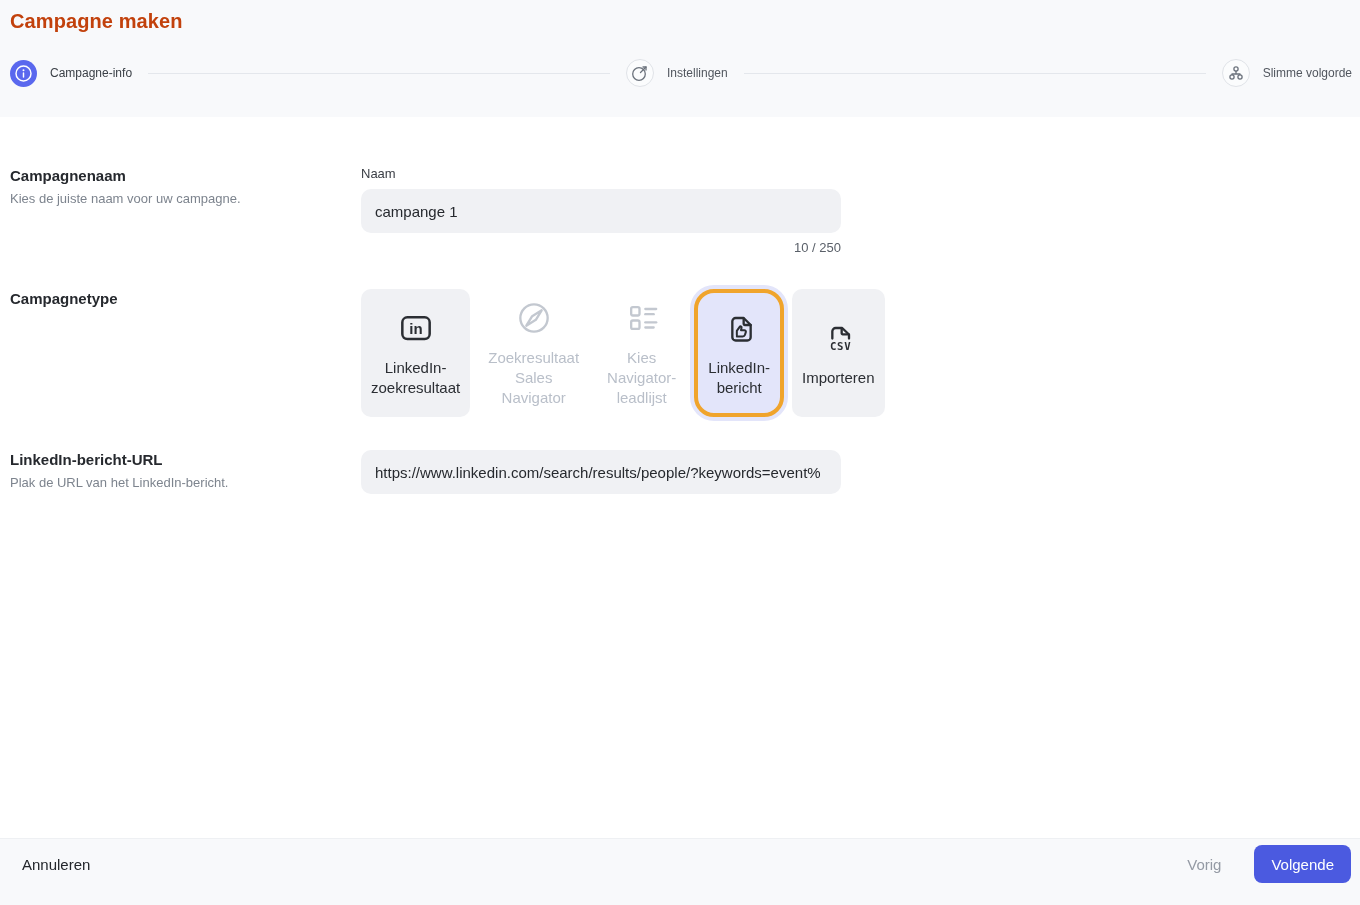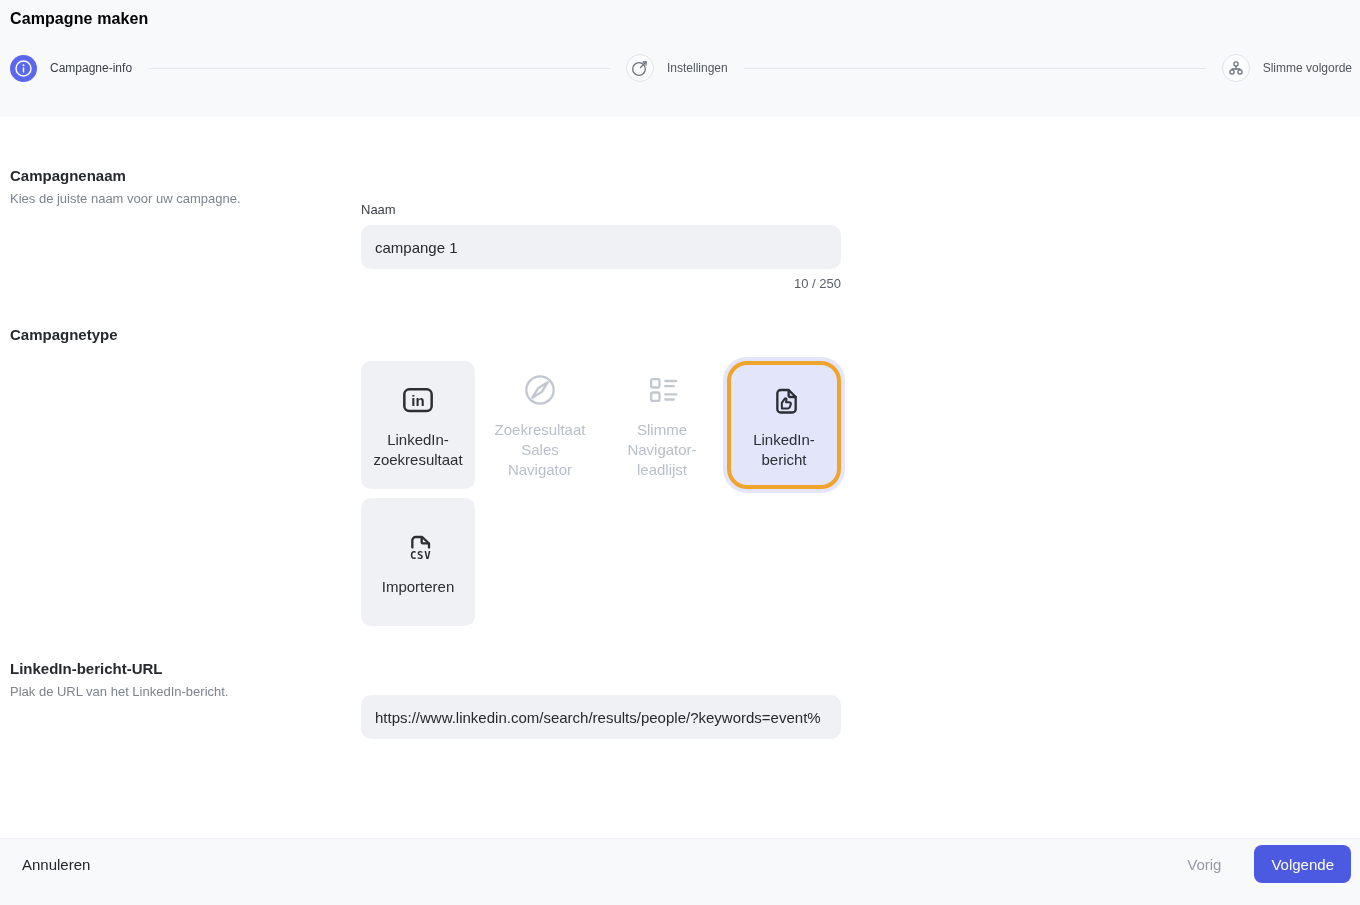--- a/index.html
+++ b/index.html
@@ -5,54 +5,54 @@
   * { margin:0; padding:0; box-sizing:border-box; }
   html,body { width:1360px; height:905px; }
   body {
     font-family:"Liberation Sans", sans-serif;
     background:#ffffff; color:#26292e; overflow:hidden;
   }
   .app { width:1360px; height:905px; display:flex; flex-direction:column; }
 
   
   .header { background:#f8f9fb; padding:10px 8px 0 10px; height:117px; flex:none; }
-  .page-title { font-size:16px; font-weight:700; color:#000000; letter-spacing:.1px; }
+  .page-title { font-size:20px; font-weight:700; color:#c2410c; letter-spacing:.1px; }
   .stepper { display:flex; align-items:center; margin-top:26px; }
   .step { display:flex; align-items:center; gap:13px; flex:none; }
   .step-circle {
     width:28px; height:28px; border-radius:50%; display:flex;
     align-items:center; justify-content:center; flex:none;
     border:1px solid #e0e3e8; background:#fbfcfd;
   }
   .step-circle.active { width:27px; height:27px; background:#5a68ee; border:none; }
   .step-label { font-size:12px; color:#51565e; }
   .step.active .step-label { color:#3b4047; }
   .step-line { flex:1; height:1px; background:#e4e7ec; margin:0 16px; }
 
   
   .main { flex:1; background:#ffffff; padding:49px 0 0 10px; }
   .form-row { display:flex; align-items:flex-start; }
   .row-gap-1 { margin-bottom:34px; }
   .row-gap-2 { margin-bottom:33px; }
   .row-left { width:351px; flex:none; padding-top:1px; }
-  .row-right { width:480px; flex:none;margin-top:36px; }
+  .row-right { width:480px; flex:none; }
   .section-title { font-size:15px; font-weight:600; color:#26292e; }
   .section-subtitle { font-size:13px; color:#7d848e; margin-top:7px; }
 
   .field-label { font-size:13px; color:#3a3e45; display:block; margin-bottom:8px; }
   .text-input {
     width:100%; height:44px; background:#f0f1f4; border:none; outline:none;
     border-radius:10px; padding:8px 14px; font-size:15px; color:#26292e;
     font-family:"Liberation Sans", sans-serif;
   }
   .char-counter { text-align:right; font-size:13px; color:#5a6069; margin-top:7px; }
 
   
   .card-grid {
-    display:grid; grid-template-columns:repeat(4,1fr);
+    display:grid; grid-template-columns:repeat(5,1fr);
     column-gap:8px; row-gap:9px; width:480px;
   }
   .card {
     height:128px; border-radius:10px; display:flex; flex-direction:column;
     align-items:center; justify-content:center; gap:10px; padding:8px 10px;
     cursor:pointer; text-align:center;
   }
   .card.available { background:#f0f1f4; }
   .card.disabled { background:transparent; cursor:default; }
   .card.selected {
@@ -171,21 +171,21 @@
             <span class="card-icon">
               <svg viewBox="0 0 24 24" width="40" height="40" fill="none" stroke="#c3c8d0" stroke-width="1.4" stroke-linecap="round">
                 <rect x="5.5" y="5.5" width="5" height="5" rx="1"></rect>
                 <rect x="5.5" y="13.5" width="5" height="5" rx="1"></rect>
                 <line x1="14" y1="6.6" x2="20.5" y2="6.6"></line>
                 <line x1="14" y1="9.7" x2="19" y2="9.7"></line>
                 <line x1="14" y1="14.6" x2="20.5" y2="14.6"></line>
                 <line x1="14" y1="17.7" x2="19" y2="17.7"></line>
               </svg>
             </span>
-            <span class="card-label">Slimme Navigator-leadlijst</span>
+            <span class="card-label">Kies Navigator-leadlijst</span>
           </div>
 
 
           <div class="card selected">
             <span class="card-icon">
               <svg viewBox="0 0 24 24" width="40" height="40" fill="none" stroke="#2b2e33" stroke-width="1.4" stroke-linecap="round" stroke-linejoin="round">
                 <path d="M8 8 a2 2 0 0 1 2-2 h4.8 L19 10.2 V17.5 a2 2 0 0 1 -2 2 H10 a2 2 0 0 1 -2-2 Z"></path>
                 <path d="M14.8 6.2 v3.4 a.6.6 0 0 0 .6.6 H19"></path>
                 <path stroke-width="1.2" d="M10.7 16.4 v-2.7 M10.7 13.7 l1.7-2.4 c.4-.55 1.3-.2 1.15.45 l-.35 1.55 h2 c.65 0 1.1.6.9 1.2 l-.55 1.65 c-.2.55-.7.9-1.3.9 h-3.55"></path>
               </svg>

